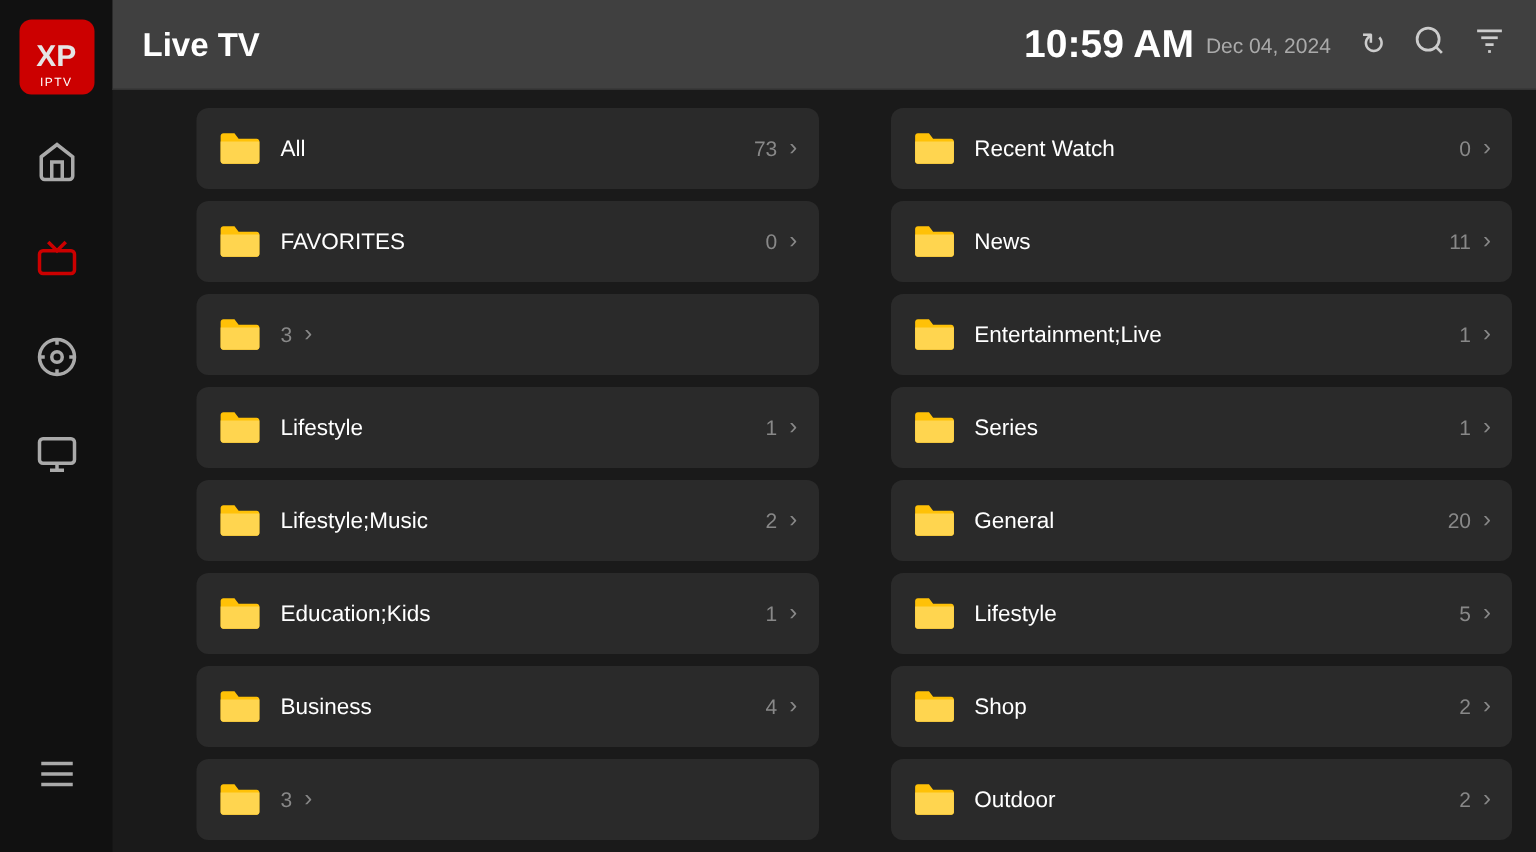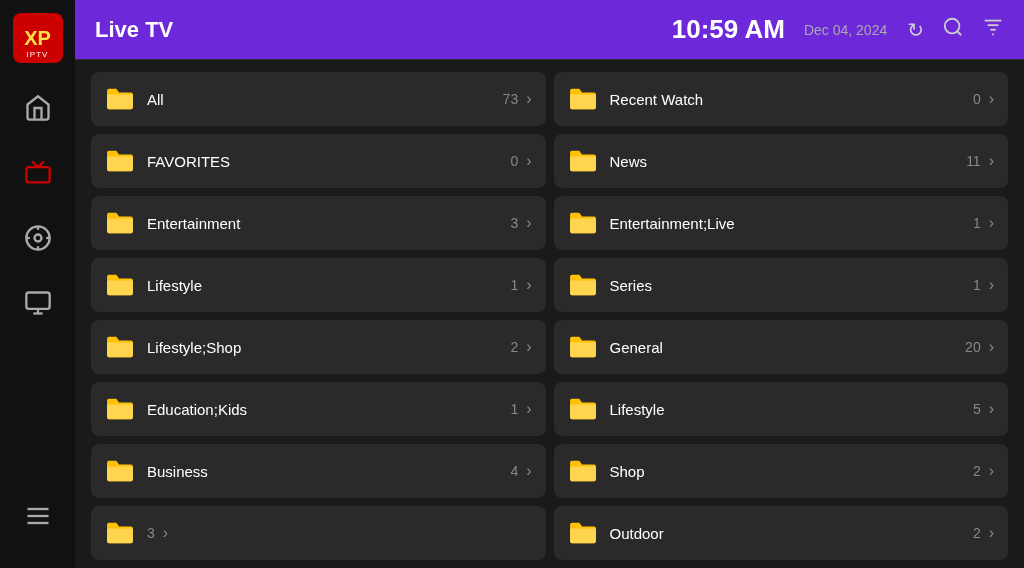--- a/index.html
+++ b/index.html
@@ -41,21 +41,21 @@
       border-radius: 8px;
       display: flex;
       align-items: center;
       justify-content: center;
       position: relative;
     }
 
     .logo-xp {
       font-size: 20px;
       font-weight: 900;
-      color: #fde047;
+      color: #e5e5e5;
       line-height: 1;
     }
 
     .logo-iptv {
       position: absolute;
       bottom: 4px;
       font-size: 8px;
       color: #fff;
       letter-spacing: 1px;
     }
@@ -87,21 +87,21 @@
     
     .main {
       flex: 1;
       display: flex;
       flex-direction: column;
     }
 
     
     .header {
       height: 60px;
-      background: #6d28d9;
+      background: #404040;
       display: flex;
       align-items: center;
       padding: 0 20px;
       border-bottom: 1px solid #333;
     }
 
     .header-title {
       font-size: 22px;
       font-weight: bold;
       color: #fff;
@@ -112,21 +112,20 @@
       font-size: 26px;
       font-weight: bold;
       color: #fff;
       margin-right: 8px;
     }
 
     .header-date {
       font-size: 14px;
       color: #aaa;
       margin-right: 20px;
-      margin-left: 11px;
     }
 
     .header-icons {
       display: flex;
       gap: 18px;
       align-items: center;
     }
 
     .header-icon {
       color: #ccc;
@@ -146,20 +145,21 @@
 
     .category-item {
       background: #2a2a2a;
       border-radius: 8px;
       height: 54px;
       display: flex;
       align-items: center;
       padding: 0 14px;
       cursor: pointer;
       transition: background 0.2s;
+      margin-left: 40px;
     }
 
     .folder-icon {
       width: 30px;
       height: 24px;
       margin-right: 12px;
       flex-shrink: 0;
     }
 
     .category-name {
@@ -293,21 +293,20 @@
   </svg>
     <span class="category-name">News</span>
     <span class="category-count">11</span>
     <span class="chevron">›</span>
   </div>
       <div class="category-item">
     <svg class="folder-icon" viewBox="0 0 32 26" fill="none" xmlns="http://www.w3.org/2000/svg">
     <path d="M2 4C2 2.9 2.9 2 4 2H12L15 6H28C29.1 6 30 6.9 30 8V22C30 23.1 29.1 24 28 24H4C2.9 24 2 23.1 2 22V4Z" fill="#FFC107"></path>
     <path d="M2 8H30V22C30 23.1 29.1 24 28 24H4C2.9 24 2 23.1 2 22V8Z" fill="#FFD54F"></path>
   </svg>
-    <span class="category-name">Entertainment</span>
     <span class="category-count">3</span>
     <span class="chevron">›</span>
   </div>
       <div class="category-item">
     <svg class="folder-icon" viewBox="0 0 32 26" fill="none" xmlns="http://www.w3.org/2000/svg">
     <path d="M2 4C2 2.9 2.9 2 4 2H12L15 6H28C29.1 6 30 6.9 30 8V22C30 23.1 29.1 24 28 24H4C2.9 24 2 23.1 2 22V4Z" fill="#FFC107"></path>
     <path d="M2 8H30V22C30 23.1 29.1 24 28 24H4C2.9 24 2 23.1 2 22V8Z" fill="#FFD54F"></path>
   </svg>
     <span class="category-name">Entertainment;Live</span>
     <span class="category-count">1</span>
@@ -329,21 +328,21 @@
   </svg>
     <span class="category-name">Series</span>
     <span class="category-count">1</span>
     <span class="chevron">›</span>
   </div>
       <div class="category-item">
     <svg class="folder-icon" viewBox="0 0 32 26" fill="none" xmlns="http://www.w3.org/2000/svg">
     <path d="M2 4C2 2.9 2.9 2 4 2H12L15 6H28C29.1 6 30 6.9 30 8V22C30 23.1 29.1 24 28 24H4C2.9 24 2 23.1 2 22V4Z" fill="#FFC107"></path>
     <path d="M2 8H30V22C30 23.1 29.1 24 28 24H4C2.9 24 2 23.1 2 22V8Z" fill="#FFD54F"></path>
   </svg>
-    <span class="category-name">Lifestyle;Shop</span>
+    <span class="category-name">Lifestyle;Music</span>
     <span class="category-count">2</span>
     <span class="chevron">›</span>
   </div>
       <div class="category-item">
     <svg class="folder-icon" viewBox="0 0 32 26" fill="none" xmlns="http://www.w3.org/2000/svg">
     <path d="M2 4C2 2.9 2.9 2 4 2H12L15 6H28C29.1 6 30 6.9 30 8V22C30 23.1 29.1 24 28 24H4C2.9 24 2 23.1 2 22V4Z" fill="#FFC107"></path>
     <path d="M2 8H30V22C30 23.1 29.1 24 28 24H4C2.9 24 2 23.1 2 22V8Z" fill="#FFD54F"></path>
   </svg>
     <span class="category-name">General</span>
     <span class="category-count">20</span>

